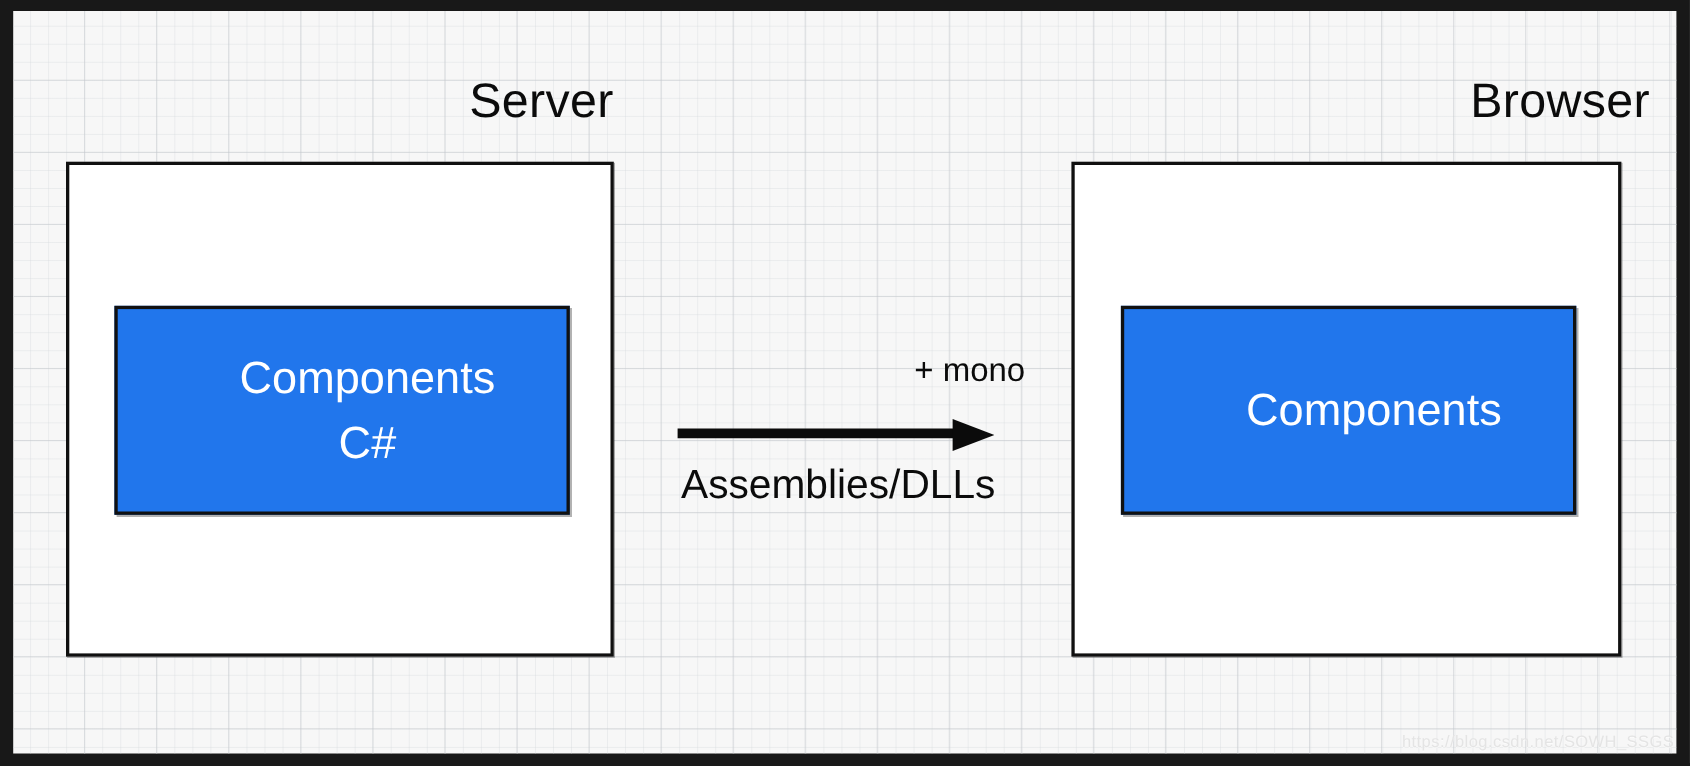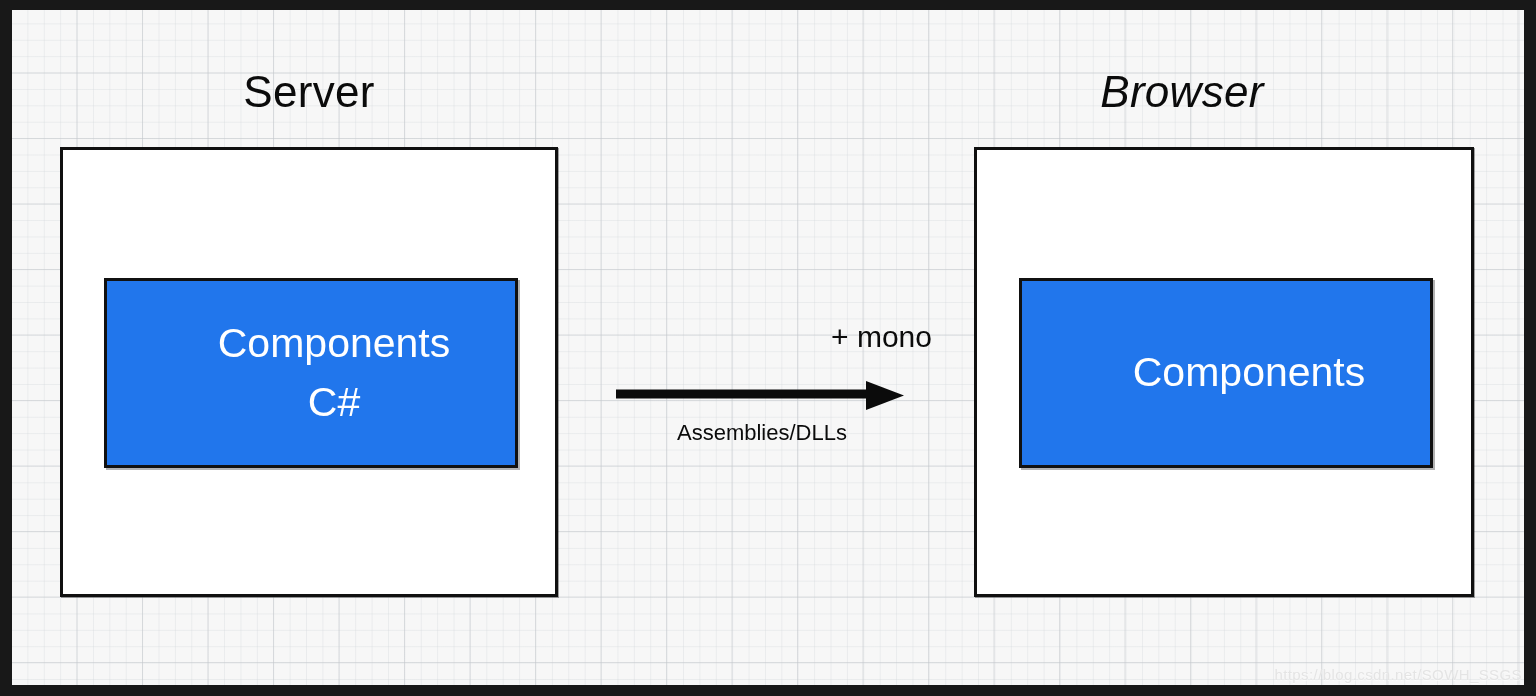--- a/index.html
+++ b/index.html
@@ -48,24 +48,24 @@
   }
 
   
   .column-title {
     position: absolute;
     font-size: 44px;
     font-weight: 400;
     color: #0b0b0b;
     letter-spacing: 0.3px;
     white-space: nowrap;
-    text-align: center;
+    text-align: right;
   }
   #title-server  { left: 48px;  top: 57px;  width: 498px; }
-  #title-browser { left: 920px; top: 57px;  width: 500px; font-style: italic; }
+  #title-browser { left: 988px; top: 57px;  width: 500px; }
 
   
   .container-box {
     position: absolute;
     background: #ffffff;
     border: 3px solid #101010;
     box-shadow: 1px 1px 0 rgba(0,0,0,0.35);
     box-sizing: border-box;
   }
   #box-server  { left: 48px;  top: 137px; width: 498px; height: 450px; }
@@ -111,21 +111,21 @@
     text-align: right;
     font-size: 30px;
     color: #0b0b0b;
     white-space: nowrap;
   }
   #arrow-label-bottom {
     position: absolute;
     left: 0; top: 100px;
     width: 340px;
     text-align: center;
-    font-size: 22px;
+    font-size: 37px;
     color: #0b0b0b;
     white-space: nowrap;
   }
   #arrow-shape {
     position: absolute;
     left: 22px;
     top: 59px;
     width: 290px;
     height: 34px;
   }

